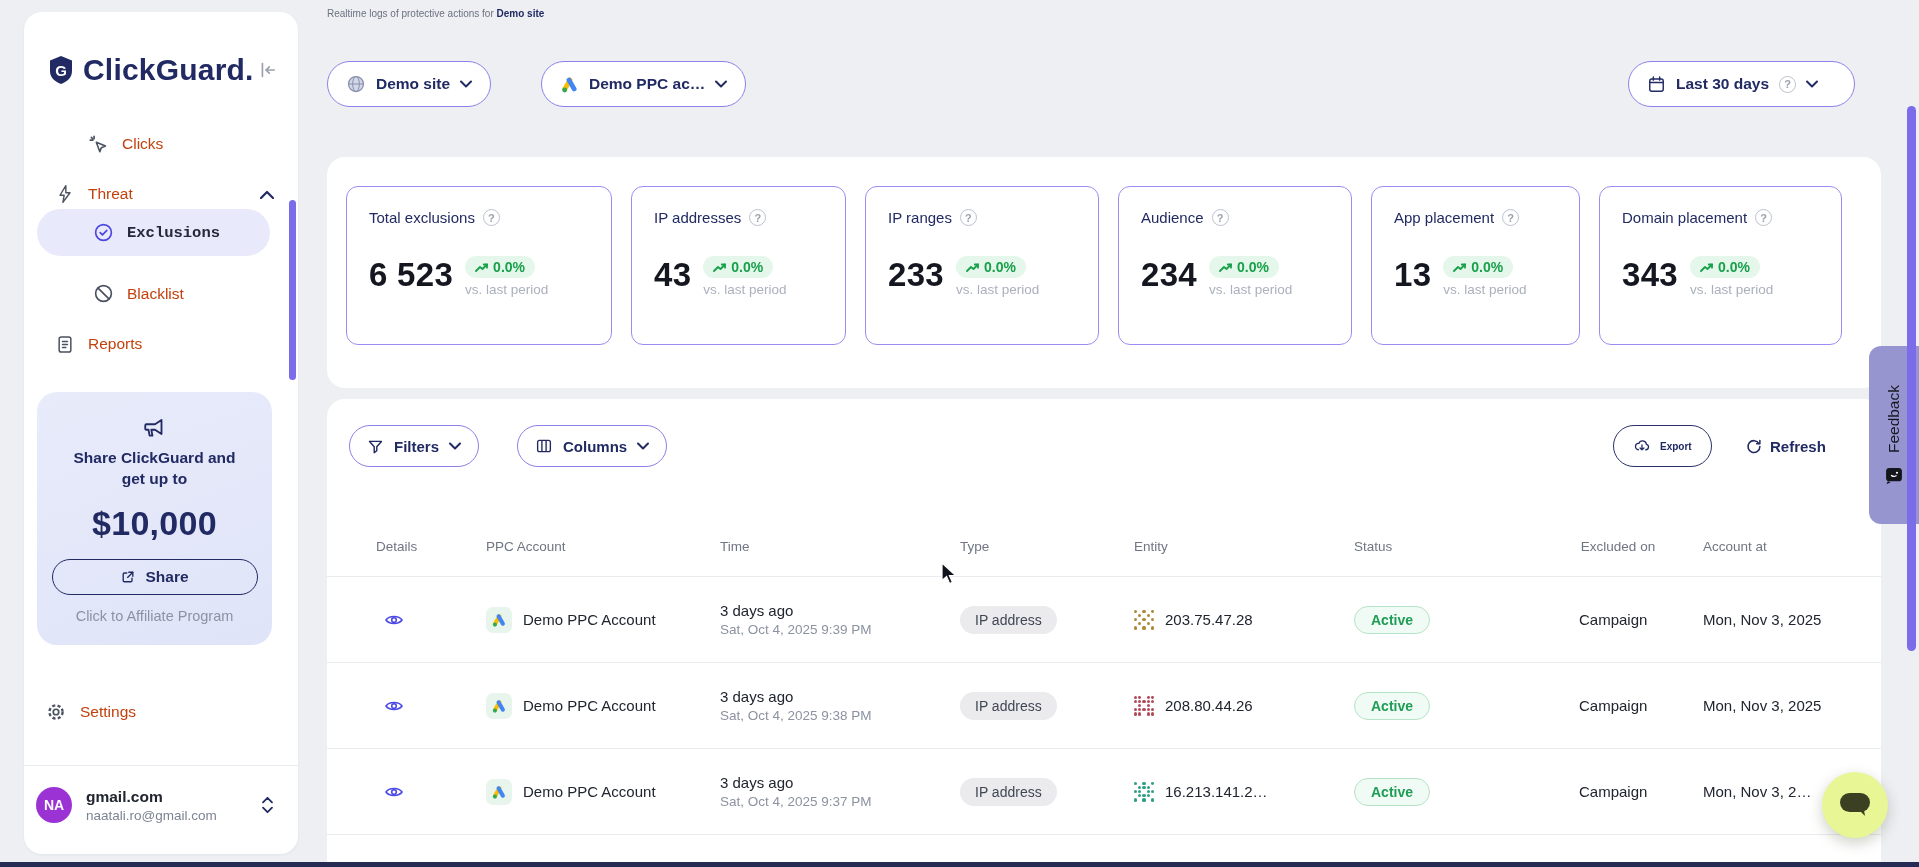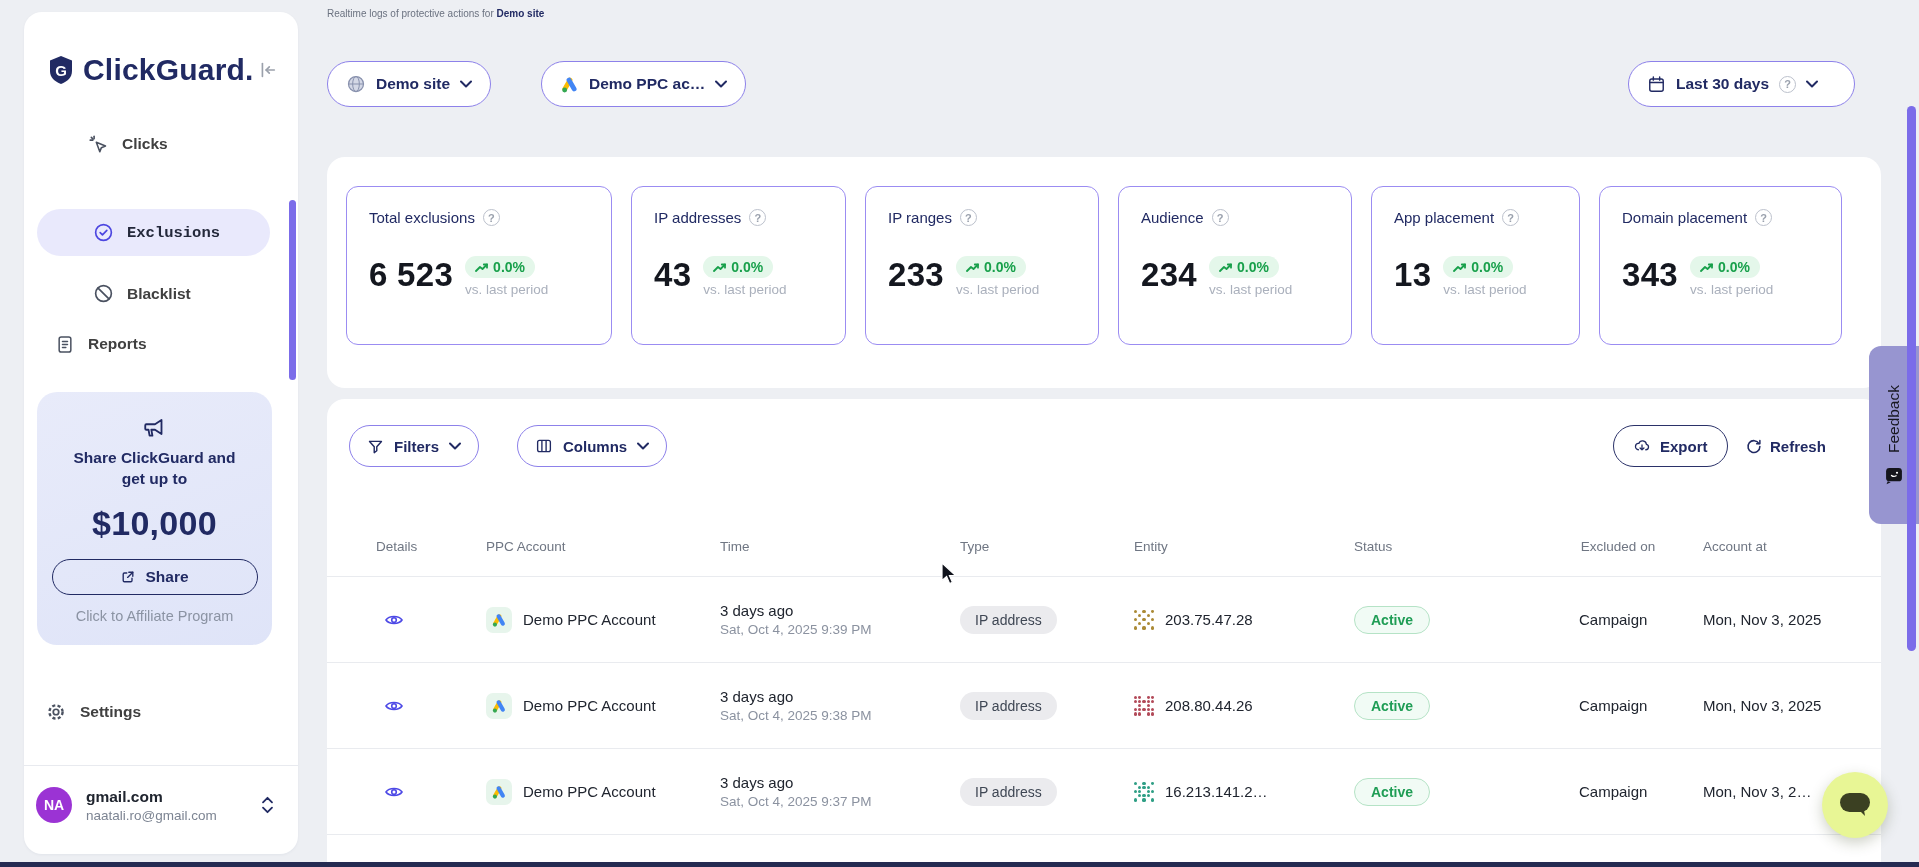--- a/index.html
+++ b/index.html
@@ -7,21 +7,21 @@
     font-family:"Liberation Sans", sans-serif; background:#edeff3; position:relative; }
 
   
   .sidebar { position:absolute; left:24px; top:12px; width:274px; height:842px;
     background:#fff; border-radius:18px; box-shadow:0 1px 3px rgba(25,30,70,.05); }
   .sb-logo-row { position:absolute; left:24px; top:36px; right:20px; height:44px;
     display:flex; align-items:center; }
   .brand-name { font-size:30px; font-weight:700; color:#212a63; letter-spacing:.2px; margin-left:9px; }
   .collapse-btn { margin-left:auto; cursor:pointer; display:flex; }
   .nav-item { position:absolute; display:flex; align-items:center; gap:13px;
-    font-size:15.5px; color:#404040; font-weight:700; cursor:pointer; }
+    font-size:15.5px; color:#c2410c; font-weight:400; cursor:pointer; }
   .nav-active { background:#e9e9fc; border-radius:24px; color:#23283a; font-weight:600; }
   .aff-card { position:absolute; left:13px; top:380px; width:235px; height:253px;
     background:linear-gradient(160deg,#e8ebfa,#dfe4f8); border-radius:20px;
     text-align:center; color:#212a63; cursor:pointer; }
   .aff-head { font-size:15.5px; font-weight:600; line-height:1.35; margin-top:8px; }
   .aff-amt { font-size:34px; font-weight:700; margin-top:14px; letter-spacing:.3px; }
   .share-btn { margin:16px auto 0; width:206px; height:36px; border:1.3px solid #212a63;
     border-radius:18px; display:flex; align-items:center; justify-content:center; gap:9px;
     font-size:15.5px; font-weight:600; background:transparent; color:#212a63; cursor:pointer; }
   .aff-link { font-size:14.5px; color:#8b93a3; margin-top:13px; }
@@ -62,21 +62,21 @@
   .stat-value { font-size:33px; font-weight:700; color:#14171f; letter-spacing:.3px; }
   .trend-pill { background:#e4f7ea; color:#18a04b; font-size:14px; font-weight:700;
     border-radius:13px; padding:3px 10px; display:inline-flex; align-items:center; gap:5px; }
   .stat-caption { font-size:13.5px; color:#aab0bc; margin-top:4px; }
 
   .toolbar-pill { position:absolute; top:26px; height:42px; display:inline-flex;
     align-items:center; gap:10px; border:1.4px solid #8d81ea; border-radius:21px;
     background:#fff; color:#212a63; font-weight:600; font-size:15px; padding:0 17px; cursor:pointer; }
   .export-btn { position:absolute; top:26px; left:1286px; height:42px; display:inline-flex;
     align-items:center; gap:9px; border:1.4px solid #2b3269; border-radius:21px; background:#fff;
-    color:#212a63; font-weight:600; font-size:15px; padding:0 19px; cursor:pointer; }
+    color:#212a63; font-weight:600; font-size:10px; padding:0 19px; cursor:pointer; }
   .refresh-btn { position:absolute; top:26px; left:1418px; height:42px; display:inline-flex;
     align-items:center; gap:8px; color:#212a63; font-weight:600; font-size:15px; cursor:pointer; }
 
   
   .table { position:absolute; left:0; right:0; top:118px; }
   .trow { display:grid; grid-template-columns:110px 234px 240px 174px 220px 225px 116px 1fr;
     align-items:center; padding-left:49px; border-bottom:1px solid #e9ebef; }
   .thead { height:60px; font-size:13.5px; color:#6f7683; }
   .tr { height:86px; }
   .th-wrap span { display:inline-block; width:78px; text-align:center; line-height:1.3; }
@@ -133,20 +133,29 @@
   <div class="nav-item" style="left:64px; top:110px; height:44px;">
     <svg width="21" height="21" viewBox="0 0 24 24" fill="none" stroke="#4a5160" stroke-width="1.8" stroke-linecap="round" stroke-linejoin="round">
         <path d="M9.5 9.5 L20 13.8 15.3 15.6 13.5 20.3 Z"></path>
         <path d="M7 2.5v3"></path>
         <path d="M2.5 7h3"></path>
         <path d="M3.8 3.8l2 2"></path>
       </svg>
     <span>Clicks</span>
   </div>
 
+  <div class="nav-item" style="left:31px; top:160px; height:44px; right:24px;">
+    <svg width="20" height="22" viewBox="0 0 24 24" fill="none" stroke="#4a5160" stroke-width="1.7" stroke-linejoin="round">
+        <path d="M13 2 6 13.5h5L9.5 22 18 10.5h-5L13 2Z"></path>
+      </svg>
+    <span>Threat</span>
+    <svg style="margin-left:auto" width="14" height="9" viewBox="0 0 14 9" fill="none" stroke="#212a63" stroke-width="2.2" stroke-linecap="round" stroke-linejoin="round">
+        <path d="M1 8 7 2l6 6"></path>
+      </svg>
+  </div>
 
   <div class="nav-item nav-active" style="left:13px; top:197px; width:233px; height:47px; padding-left:56px;font-family:Liberation Mono, monospace;">
     <svg width="21" height="21" viewBox="0 0 24 24" fill="none" stroke="#4c46e0" stroke-width="1.9" stroke-linecap="round" stroke-linejoin="round">
         <circle cx="12" cy="12" r="9"></circle>
         <path d="M8.2 12.2 10.8 14.8 15.8 9.6"></path>
       </svg>
     <span>Exclusions</span>
   </div>
 
   <div class="nav-item" style="left:69px; top:258px; height:47px;">

